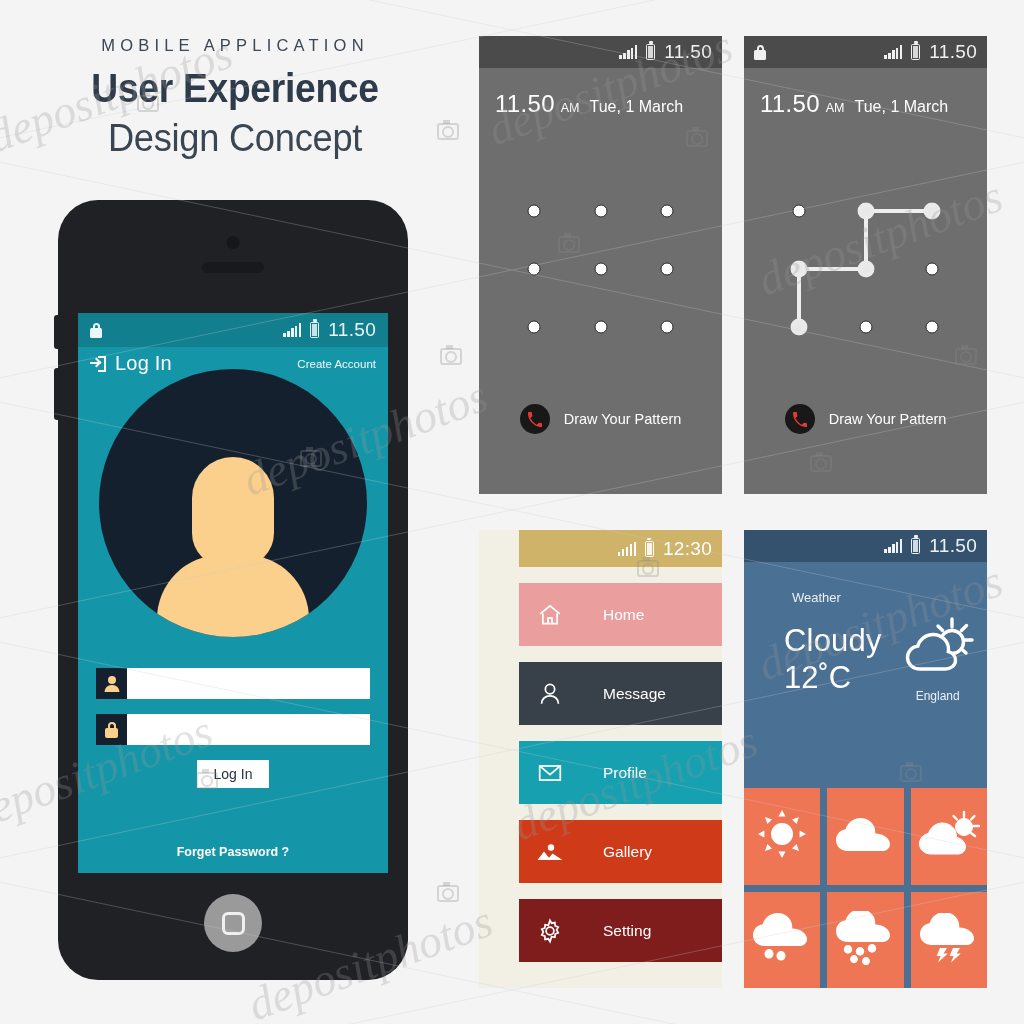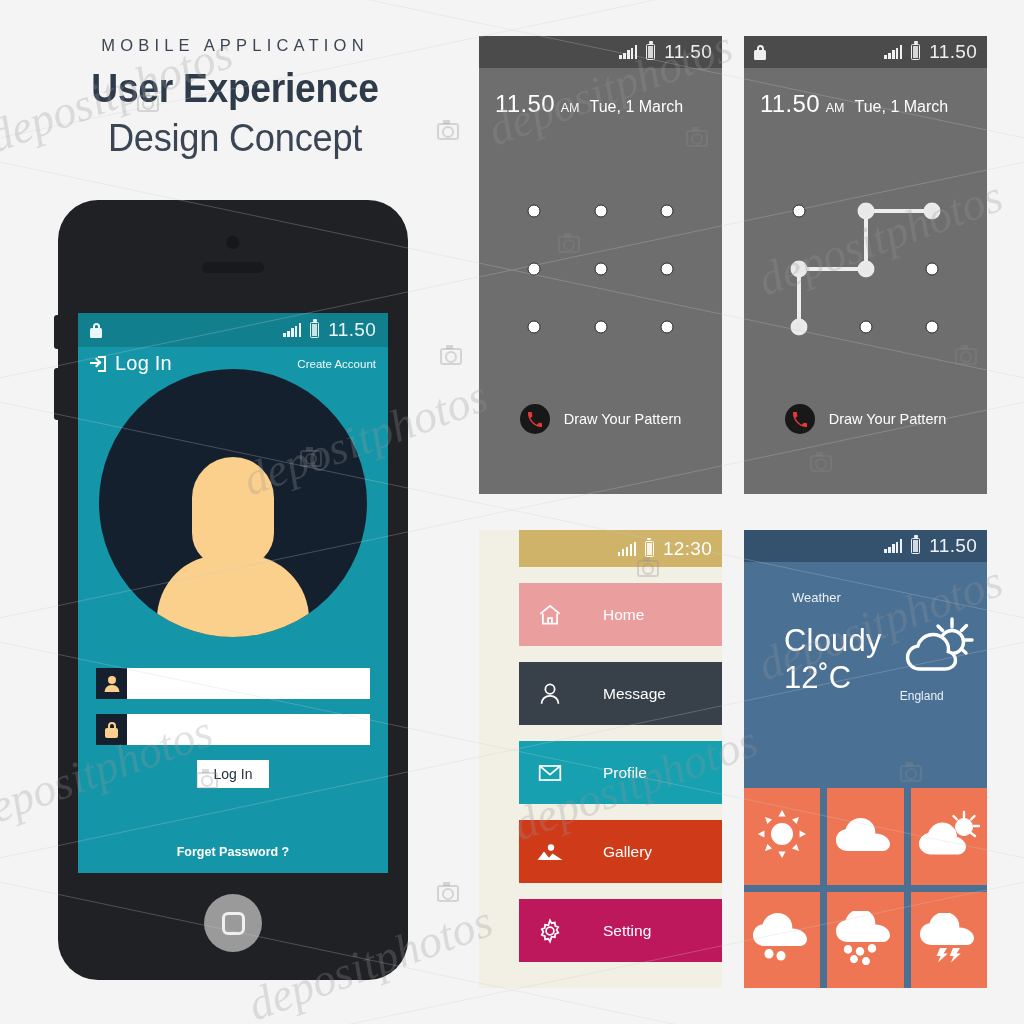--- a/index.html
+++ b/index.html
@@ -201,31 +201,31 @@
     height: 63px; display:flex; align-items:center; position:relative;
     margin-bottom: 7px;
     margin-top: 16px;
   }
   .menu-row .mi { width: 62px; display:flex; align-items:center; justify-content:center; flex:none; color:#fff; }
   .menu-row .ml { font-size: 15.5px; color:#fff; margin-left: 22px; }
   .mr-home    { background:#eb9e9e; }
   .mr-message { background:#384049; }
   .mr-profile { background:#16a0b0; }
   .mr-gallery { background:#cf3a18; }
-  .mr-setting { background:#be185d; }
+  .mr-setting { background:#7f1d1d; }
   .mr-about   { background:#4a7094; margin-bottom:0; }
 
   
   #card-weather .sb-w { height: 32px; background:#34516e; display:flex; align-items:center; padding:0 10px; color:#eef2f6; }
   .w-label { color:#eaf0f6; font-size: 13px; margin: 28px 0 0 48px; }
   .w-main { display:flex; align-items:center; padding: 10px 13px 0 0; }
   .w-text { margin-left: 40px; color:#fff; line-height:1.0; }
   .w-cond { font-size: 31px; font-weight: 400; letter-spacing:.2px; }
   .w-temp { font-size: 31px; font-weight: 400; margin-top: 6px; }
-  .w-icon-wrap { margin-left: 18px; text-align:left; }
+  .w-icon-wrap { margin-left: 18px; text-align:center; }
   .w-place { color:#eaf0f6; font-size: 12px; margin-top: 6px; }
 
   .w-grid {
     position:absolute; left:0; right:0; bottom:0; height: 200px;
     display:grid; grid-template-columns: repeat(3,1fr); grid-template-rows: repeat(2,1fr);
     gap: 7px; background:#4a7094; padding: 0;
   }
   .w-tile { background:#ef7655; display:flex; align-items:center; justify-content:center; }
 </style>
 </head>

